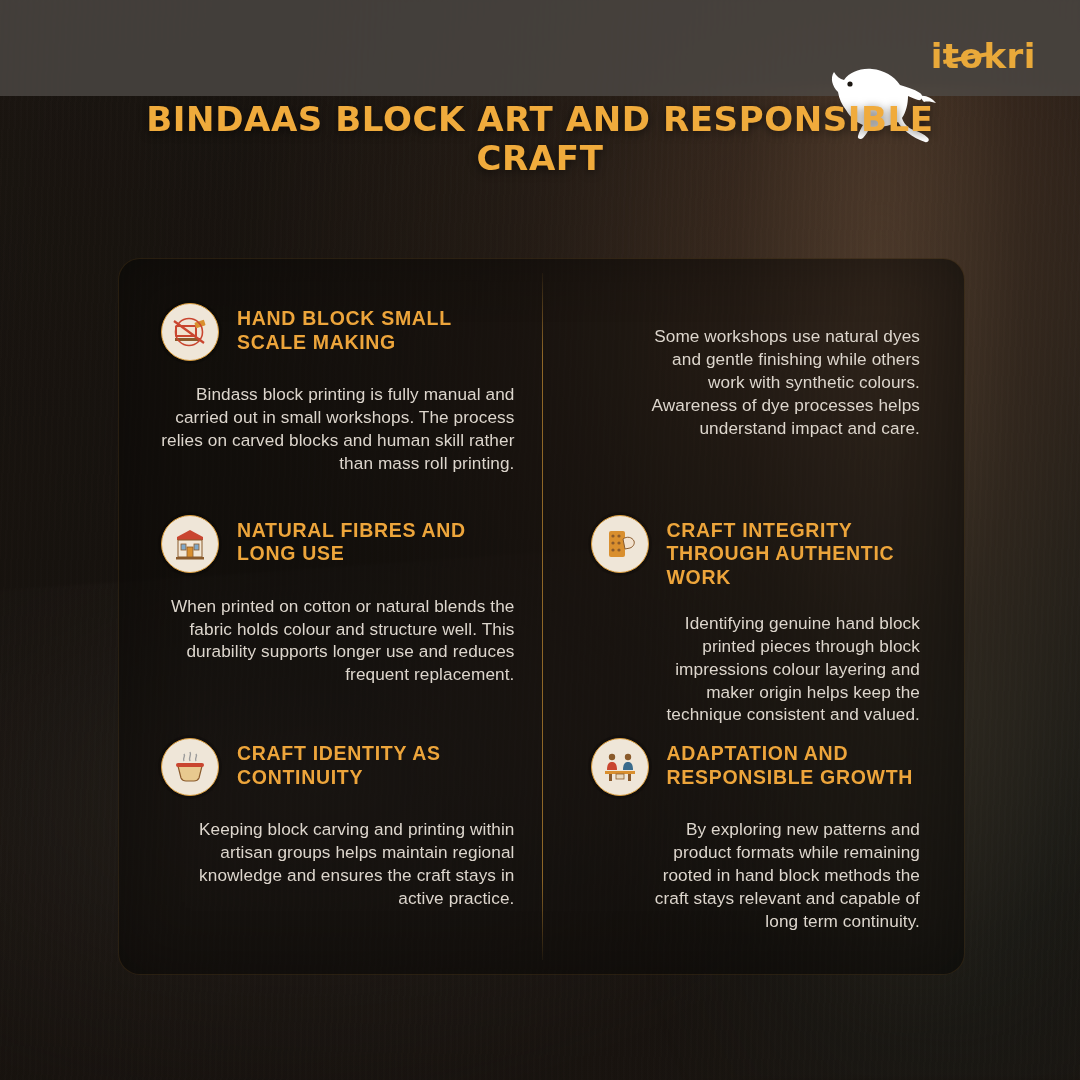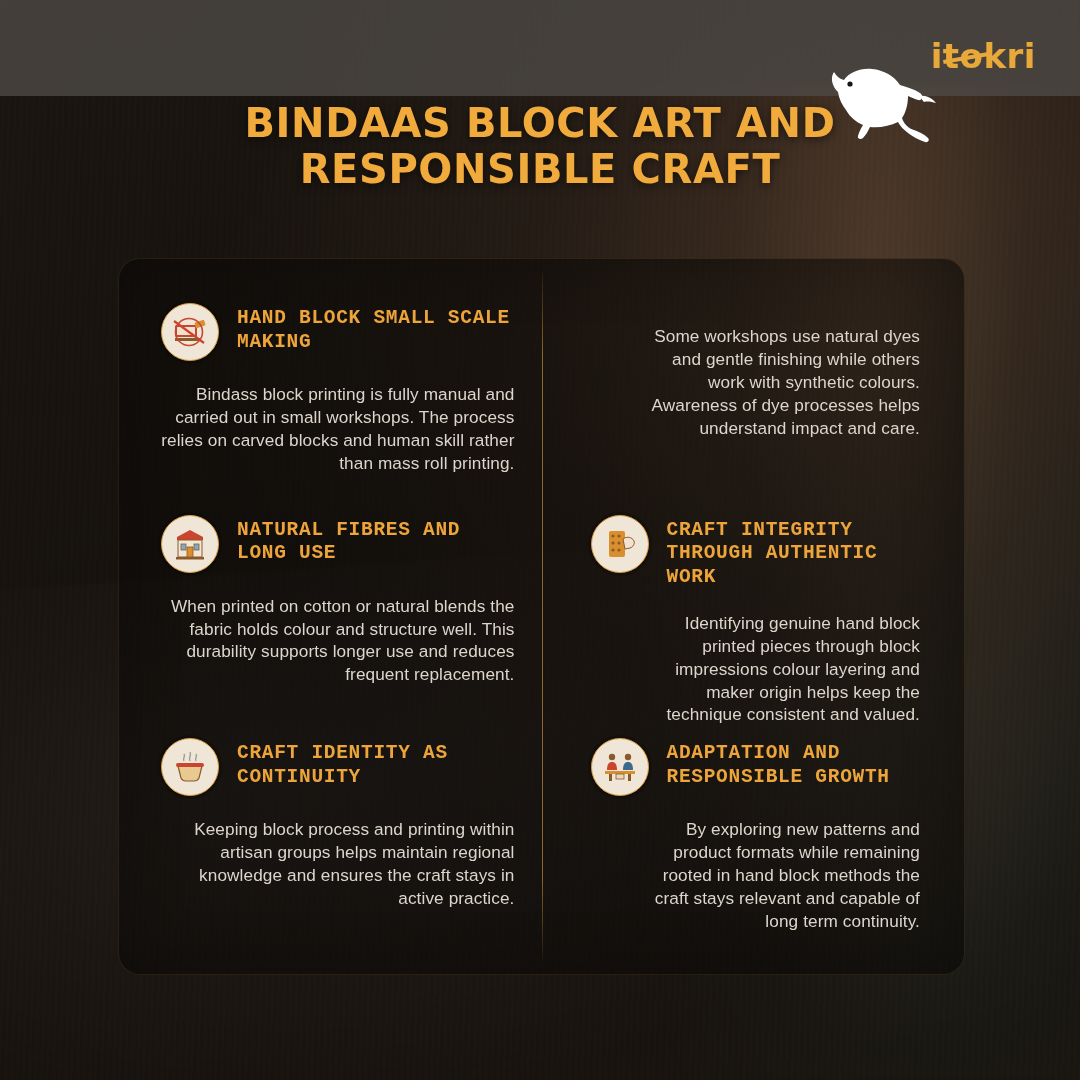--- a/index.html
+++ b/index.html
@@ -97,21 +97,21 @@
     height: 95px;
     color: #ffffff;
   }
 
   .title {
     position: absolute;
     left: 0; right: 0;
     top: 100px;
     text-align: center;
     color: #f0ab3c;
-    font-size: 40px;
+    font-size: 34px;
     line-height: 1.16;
     font-weight: 800;
     letter-spacing: 0.6px;
     text-shadow: 0 2px 10px rgba(0,0,0,0.55);
     font-family: "DejaVu Sans", sans-serif;
     padding: 0 90px;
   }
 
   
   .panel {
@@ -171,21 +171,21 @@
   }
   .icon-circle svg { display: block; }
   .cell-title {
     color: #eda53b;
     font-size: 19.5px;
     font-weight: 800;
     letter-spacing: 0.7px;
     line-height: 1.22;
     text-transform: uppercase;
     padding-top: 4px;
-    font-family: Liberation Mono, monospace;
+    font-family: Liberation Sans, sans-serif;
   }
   .cell-body {
     margin-top: 22px;
     color: #ddd6cd;
     font-size: 17.2px;
     line-height: 1.33;
     letter-spacing: 0.1px;
     max-width: 392px;
     text-align: right;
   }
@@ -287,21 +287,21 @@
             <svg width="38" height="38" viewBox="0 0 38 38">
               <path d="M13 6 C15 9 11 10 13 13" stroke="#9b9b9b" stroke-width="1.4" fill="none"></path>
               <path d="M19 4 C21 8 17 9 19 13" stroke="#9b9b9b" stroke-width="1.4" fill="none"></path>
               <path d="M25 6 C27 9 23 10 25 13" stroke="#9b9b9b" stroke-width="1.4" fill="none"></path>
               <path d="M7 18 L31 18 L28 30 C27 32 25 33 23 33 L15 33 C13 33 11 32 10 30 Z" fill="#e8c98f" stroke="#8a5a2b" stroke-width="1.2"></path>
               <rect x="5" y="15" width="28" height="4" rx="2" fill="#c9452f"></rect>
             </svg>
           </div>
           <div class="cell-title">CRAFT IDENTITY AS CONTINUITY</div>
         </div>
-        <div class="cell-body">Keeping block process and printing within artisan groups helps maintain regional knowledge and ensures the craft stays in active practice.</div>
+        <div class="cell-body">Keeping block carving and printing within artisan groups helps maintain regional knowledge and ensures the craft stays in active practice.</div>
       </div>
 
       <div class="cell right">
         <div class="cell-head">
           <div class="icon-circle">
             <svg width="38" height="38" viewBox="0 0 38 38">
               <circle cx="11" cy="9" r="3.2" fill="#8a5a2b"></circle>
               <path d="M6 22 C6 16 8 14 11 14 C14 14 16 16 16 22 Z" fill="#c9452f"></path>
               <circle cx="27" cy="9" r="3.2" fill="#8a5a2b"></circle>
               <path d="M22 22 C22 16 24 14 27 14 C30 14 32 16 32 22 Z" fill="#3a6b8c"></path>

